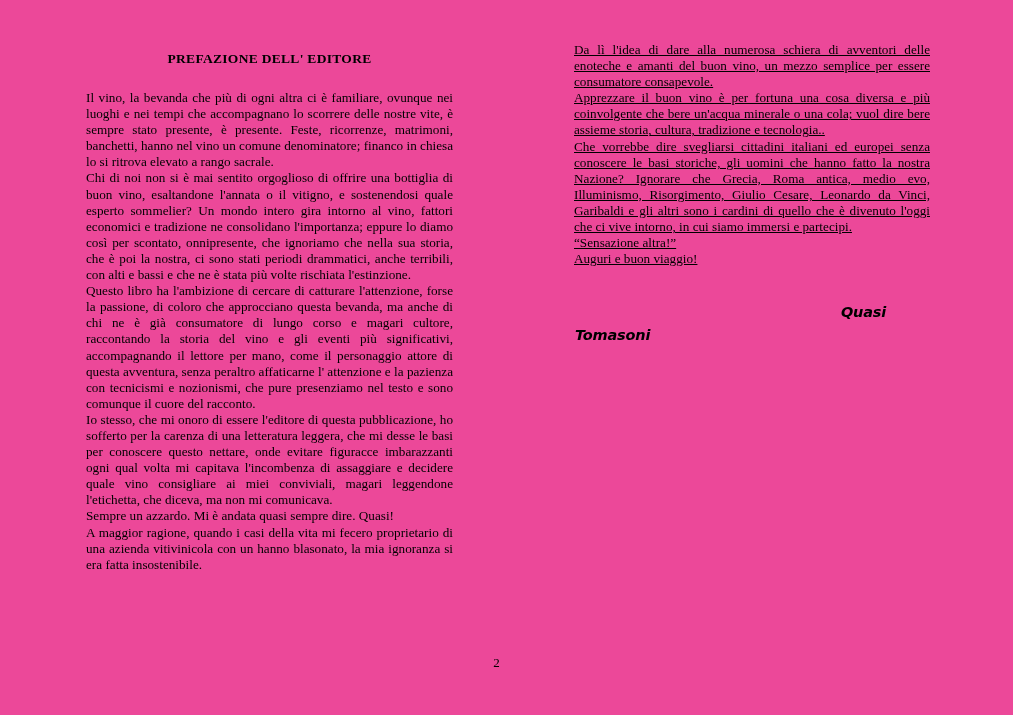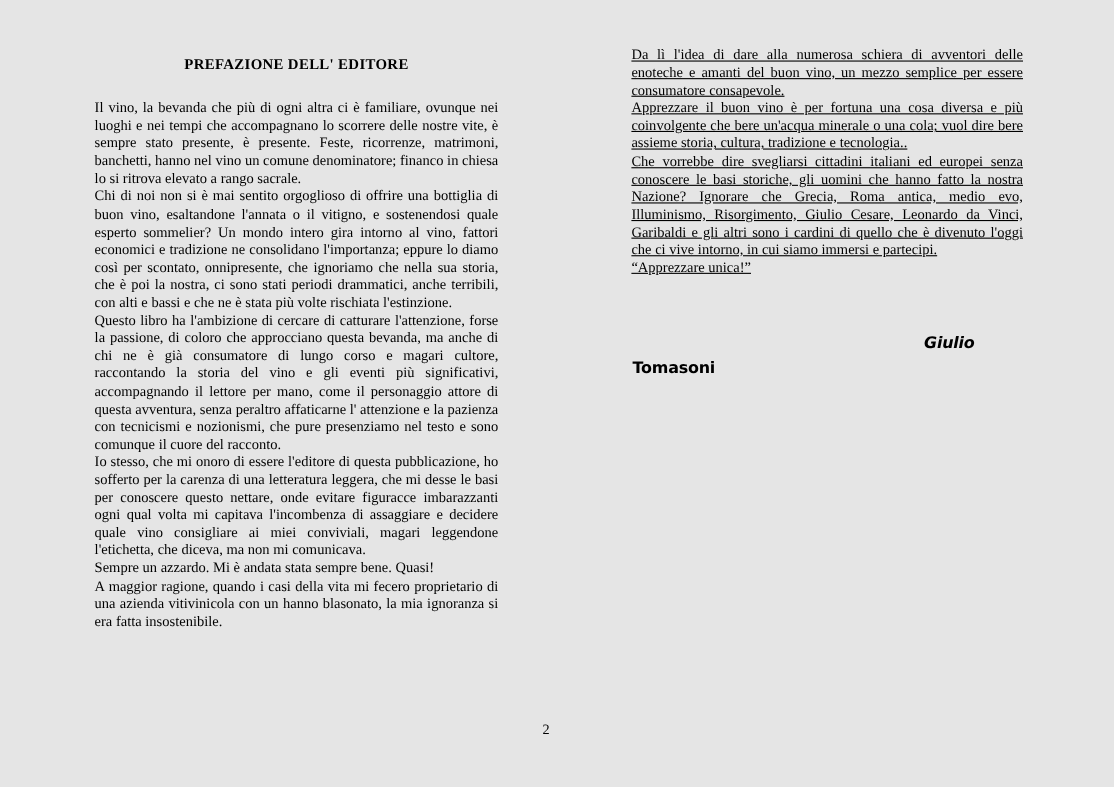--- a/index.html
+++ b/index.html
@@ -13,21 +13,21 @@
     position: relative;
     overflow: hidden;
     font-family: "Liberation Serif", "DejaVu Serif", serif;
     color: #000000;
     -webkit-font-smoothing: antialiased;
   }
 
   .page {
     position: absolute;
     inset: 0;
-    background: #e5e5e5;
+    background: #ec4899;
   }
 
   
   .col {
     position: absolute;
     top: 0;
   }
   .col-left {
     left: 86px;
     width: 367px;
@@ -88,20 +88,21 @@
     font-style: italic;
     font-size: 14.5px;
     letter-spacing: -0.2px;
   }
   .signature-last {
     position: absolute;
     left: 575px;
     top: 327px;
     font-family: "DejaVu Sans", "Liberation Sans", sans-serif;
     font-weight: bold;
+    font-style: italic;
     font-size: 14.5px;
     letter-spacing: -0.2px;
   }
 
   
   .page-number {
     position: absolute;
     left: 0;
     right: 0;
     top: 655px;
@@ -116,33 +117,34 @@
 <div class="page">
 
   <h1 class="page-title">PREFAZIONE DELL' EDITORE</h1>
 
   <div class="col col-left">
     <div class="body-block">
       <p class="para">Il vino, la bevanda che più di ogni altra  ci è familiare, ovunque nei luoghi e nei tempi che accompagnano lo scorrere delle nostre vite, è sempre stato presente, è presente. Feste, ricorrenze, matrimoni, banchetti, hanno nel vino un comune denominatore; financo in chiesa lo si ritrova elevato a rango sacrale.</p>
       <p class="para">Chi di noi non si è mai sentito orgoglioso di offrire una bottiglia di buon vino, esaltandone l'annata o il vitigno, e sostenendosi quale esperto sommelier?  Un mondo intero gira intorno al vino, fattori economici e tradizione ne consolidano l'importanza; eppure lo diamo così per scontato, onnipresente, che ignoriamo che nella sua storia, che è poi la nostra, ci sono stati periodi drammatici, anche terribili, con alti e bassi e che ne è stata più volte rischiata l'estinzione.</p>
       <p class="para">Questo libro ha l'ambizione di cercare di catturare l'attenzione, forse la passione, di coloro che approcciano questa bevanda, ma anche di chi ne è già consumatore di lungo corso e magari cultore, raccontando la storia del vino e gli eventi più significativi, accompagnando il lettore per mano, come il personaggio attore di questa avventura, senza peraltro affaticarne l' attenzione e la pazienza con tecnicismi e nozionismi, che pure presenziamo nel testo e sono comunque il cuore del racconto.</p>
       <p class="para">Io stesso, che mi onoro di essere l'editore di questa pubblicazione, ho sofferto per la carenza di una letteratura leggera, che mi desse le basi per conoscere questo nettare, onde evitare figuracce imbarazzanti ogni qual volta mi capitava l'incombenza di assaggiare e decidere quale vino consigliare ai miei conviviali,    magari leggendone l'etichetta, che diceva, ma non mi comunicava.</p>
-      <p class="para">Sempre un azzardo. Mi è andata stata sempre bene. Quasi!</p>
+      <p class="para">Sempre un azzardo. Mi è andata quasi sempre dire. Quasi!</p>
       <p class="para">A maggior ragione, quando i casi della vita mi fecero proprietario di una azienda vitivinicola con un hanno blasonato, la mia ignoranza si era fatta insostenibile.</p>
     </div>
   </div>
 
   <div class="col col-right">
     <div class="body-block">
       <p class="para">Da lì l'idea di dare alla numerosa schiera di avventori delle enoteche e amanti del buon vino, un mezzo semplice per essere consumatore consapevole.</p>
       <p class="para">Apprezzare il buon vino è per fortuna una cosa diversa e più coinvolgente che bere un'acqua minerale o una cola; vuol dire bere assieme storia, cultura, tradizione e tecnologia..</p>
       <p class="para">Che vorrebbe dire svegliarsi cittadini italiani ed europei senza conoscere le basi storiche, gli uomini che hanno fatto la nostra Nazione? Ignorare che Grecia, Roma antica, medio evo, Illuminismo, Risorgimento, Giulio Cesare, Leonardo da Vinci, Garibaldi e gli altri sono i cardini di quello che è divenuto l'oggi  che ci vive intorno, in cui siamo immersi e partecipi.</p>
-      <p class="para">“Apprezzare unica!”</p>
+      <p class="para">“Sensazione altra!”</p>
+      <p class="para">Auguri e buon viaggio!</p>
     </div>
   </div>
 
-  <div class="signature-first">Giulio</div>
+  <div class="signature-first">Quasi</div>
 
   <div class="signature-last">Tomasoni</div>
 
   <div class="page-number">2</div>
 
 </div>
 
 </body></html>

